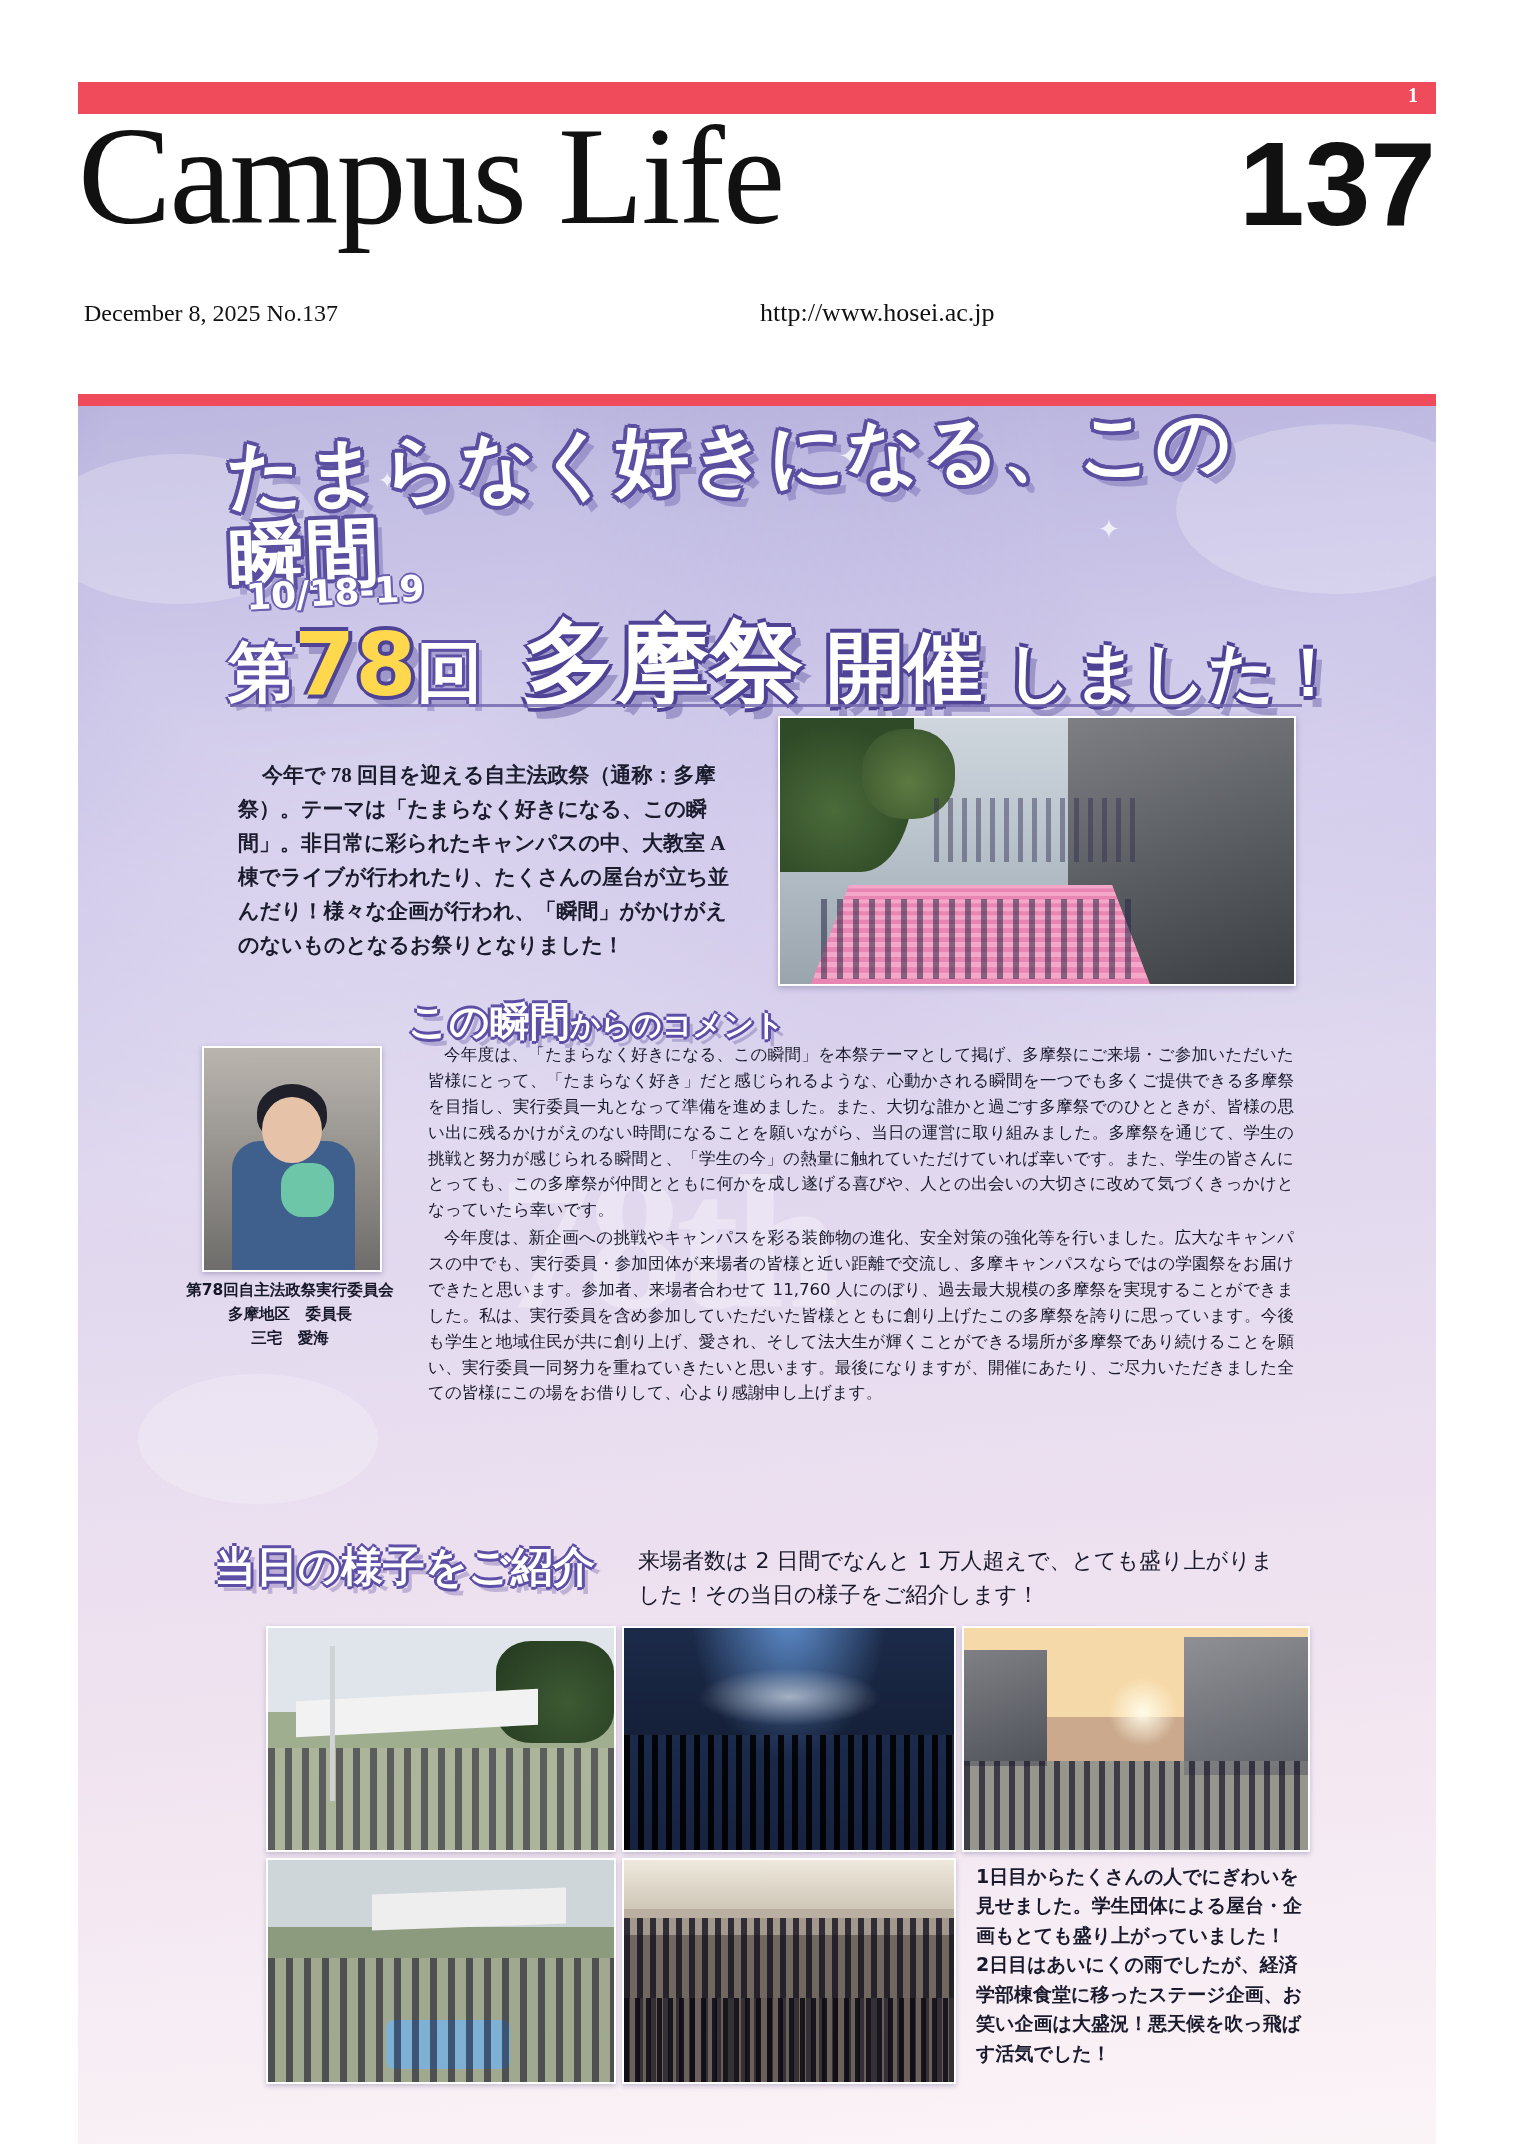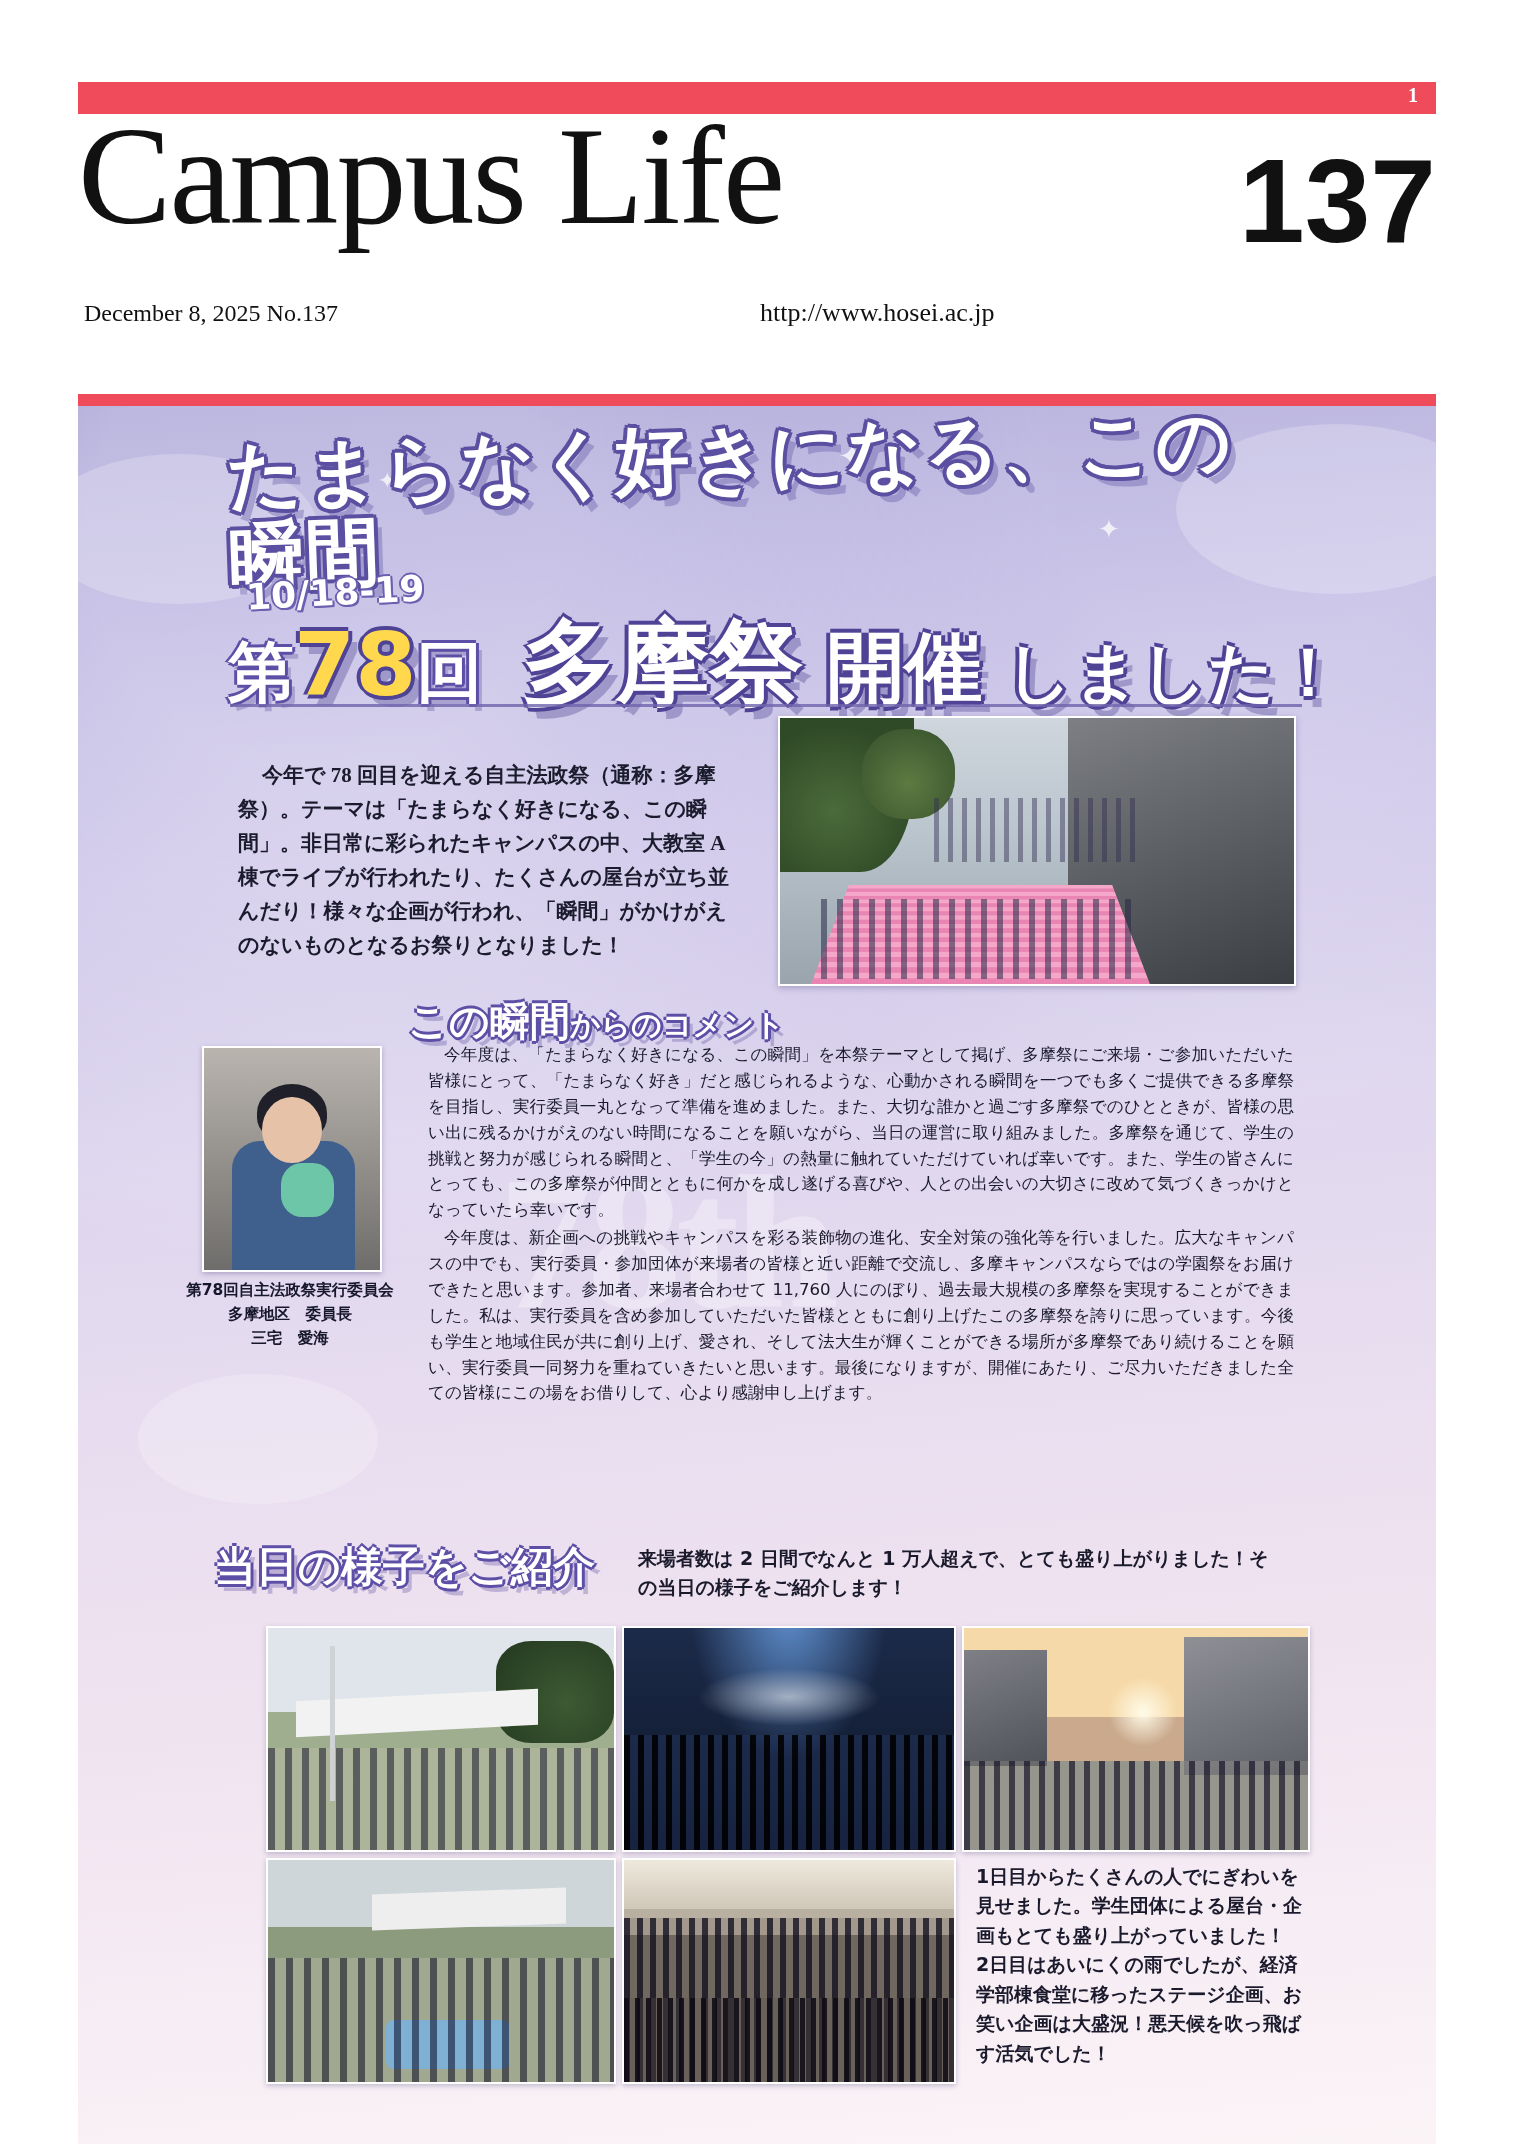--- a/index.html
+++ b/index.html
@@ -27,21 +27,21 @@
     position:absolute; left:78px; top:120px; width:1358px; height:200px;
   }
   .masthead .title{
     position:absolute; left:0; top:-14px;
     font-family:"Liberation Serif", serif;
     font-size:140px; line-height:1;
     letter-spacing:-2px;
     color:#111;
   }
   .masthead .issue-big{
-    position:absolute; right:0; top:22px;
+    position:absolute; right:0; top:5px;
     font-family:"Liberation Sans", sans-serif;
     font-weight:bold; font-size:118px; line-height:1;
     color:#111;
   }
   .masthead .date{
     position:absolute; left:6px; top:180px;
     font-family:"Liberation Serif", serif;
     font-size:24px; color:#111;
   }
   .masthead .url{
@@ -204,21 +204,21 @@
   }
   .chair-body p{ margin:0 12px 2px 0; text-indent:16px; }
 
   
   .day-head{
     position:absolute; left:136px; top:1145px; font-size:42px;
   }
   .day-lead{
     position:absolute; left:560px; top:1150px; width:640px;
     font-family:"DejaVu Sans", sans-serif;
-    font-size:19px; line-height:1.55; color:#1a1a2c; font-weight:bold;
+    font-size:22px; line-height:1.55; color:#1a1a2c; font-weight:normal;
   }
 
   .gal{ position:absolute; border:2px solid #fff; box-shadow:0 2px 5px rgba(60,50,110,.28); overflow:hidden; }
   .g1{ left:188px; top:1232px; width:346px; height:222px; }
   .g2{ left:544px; top:1232px; width:330px; height:222px; }
   .g3{ left:884px; top:1232px; width:344px; height:222px; }
   .g4{ left:188px; top:1464px; width:346px; height:222px; }
   .g5{ left:544px; top:1464px; width:330px; height:222px; }
 
   .g-sky{ position:absolute; inset:0; }

